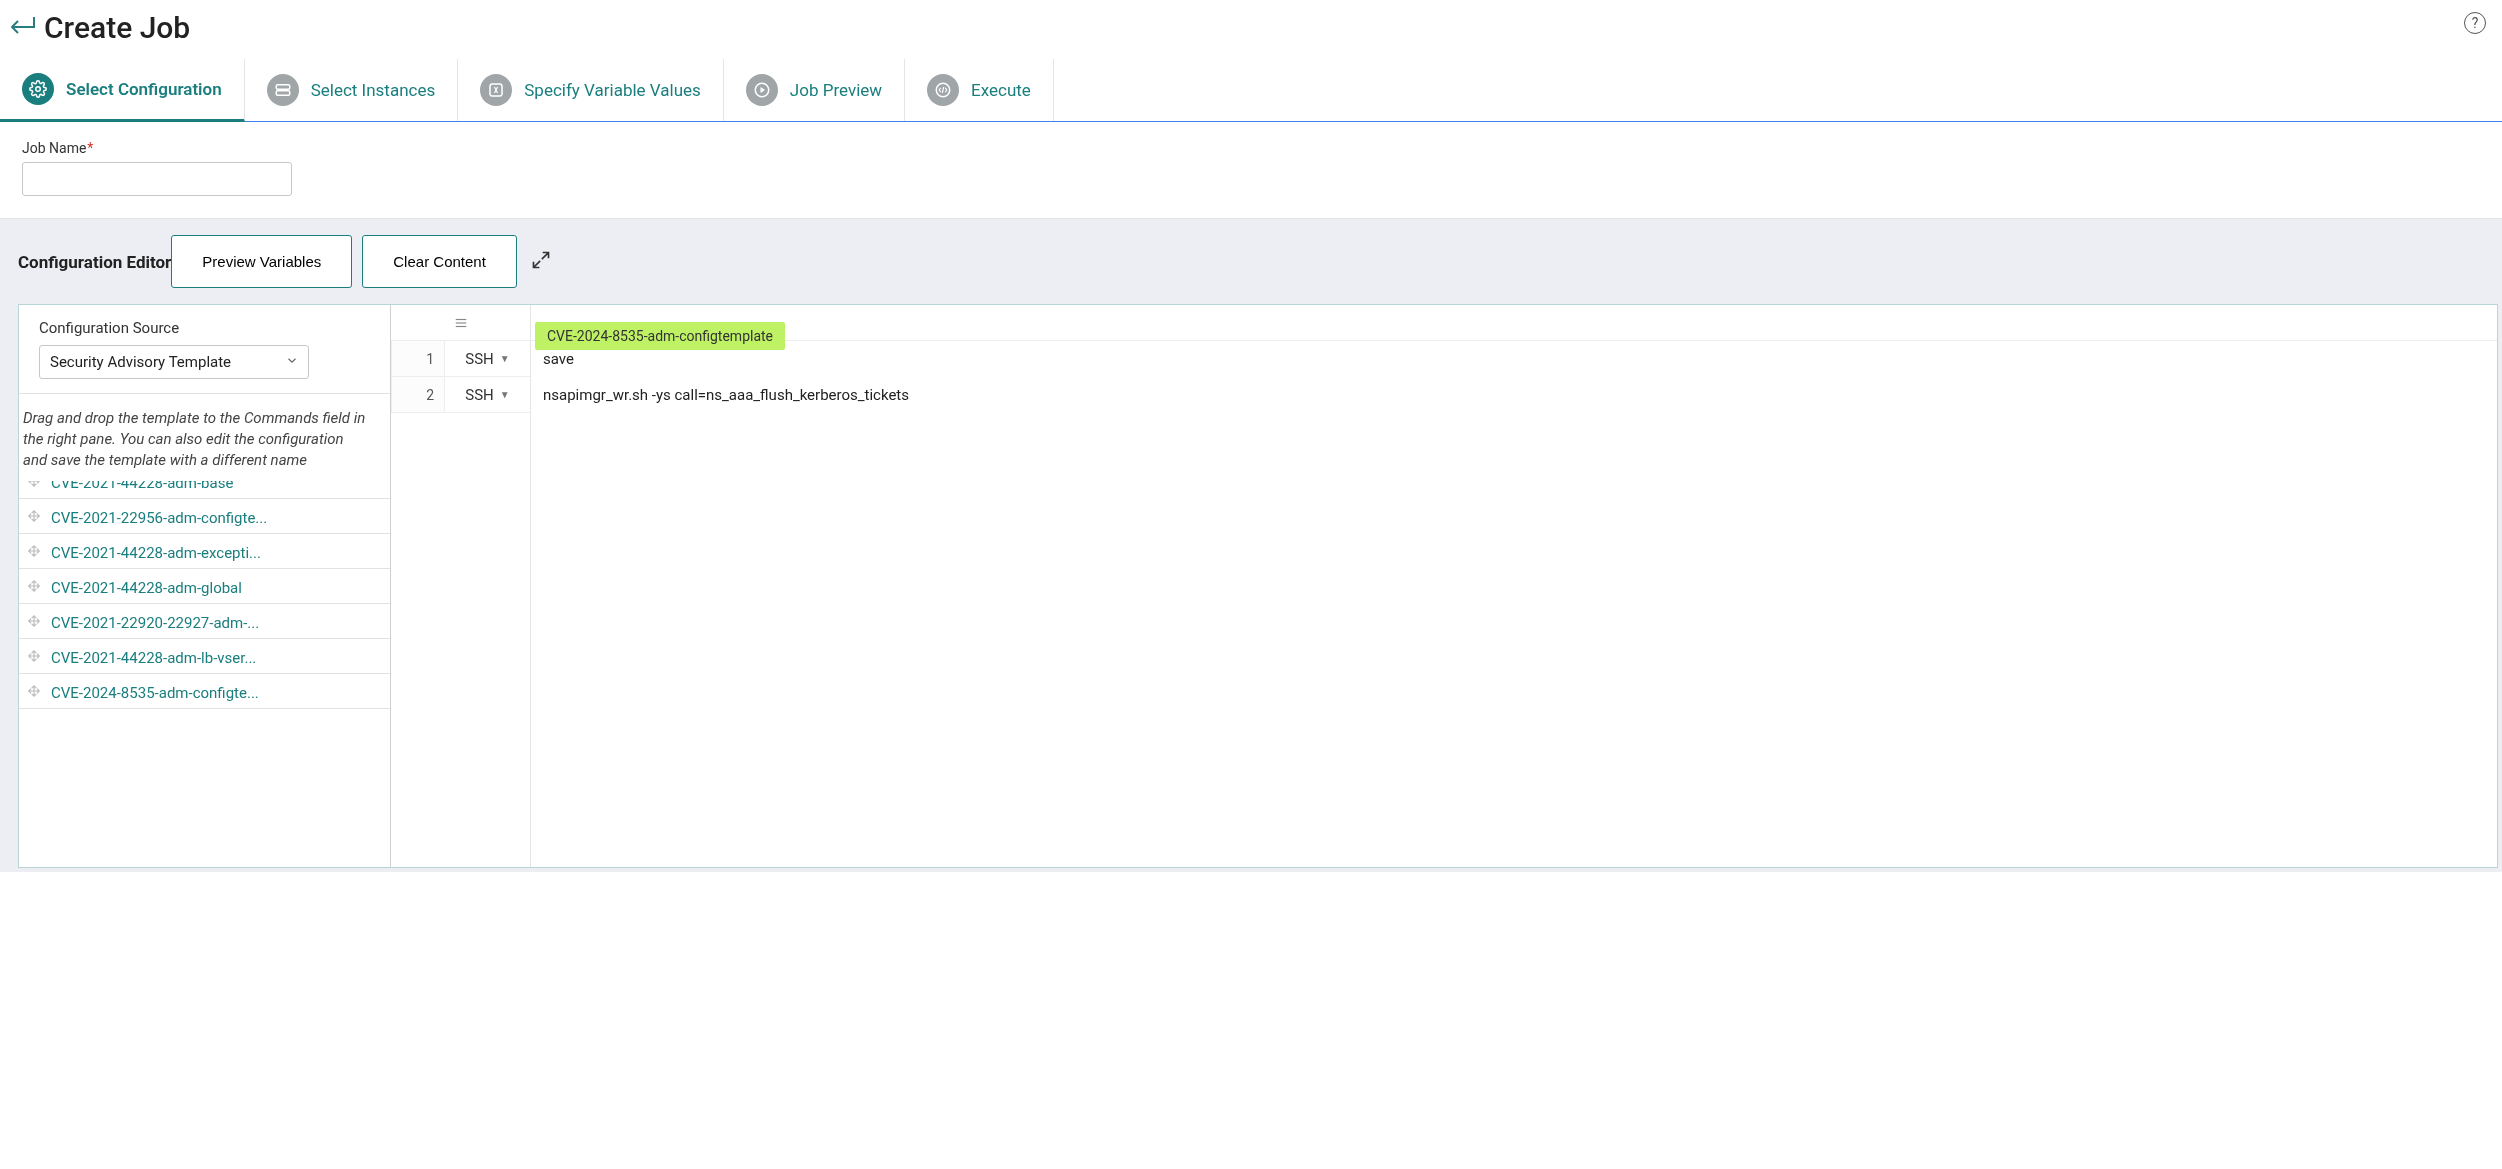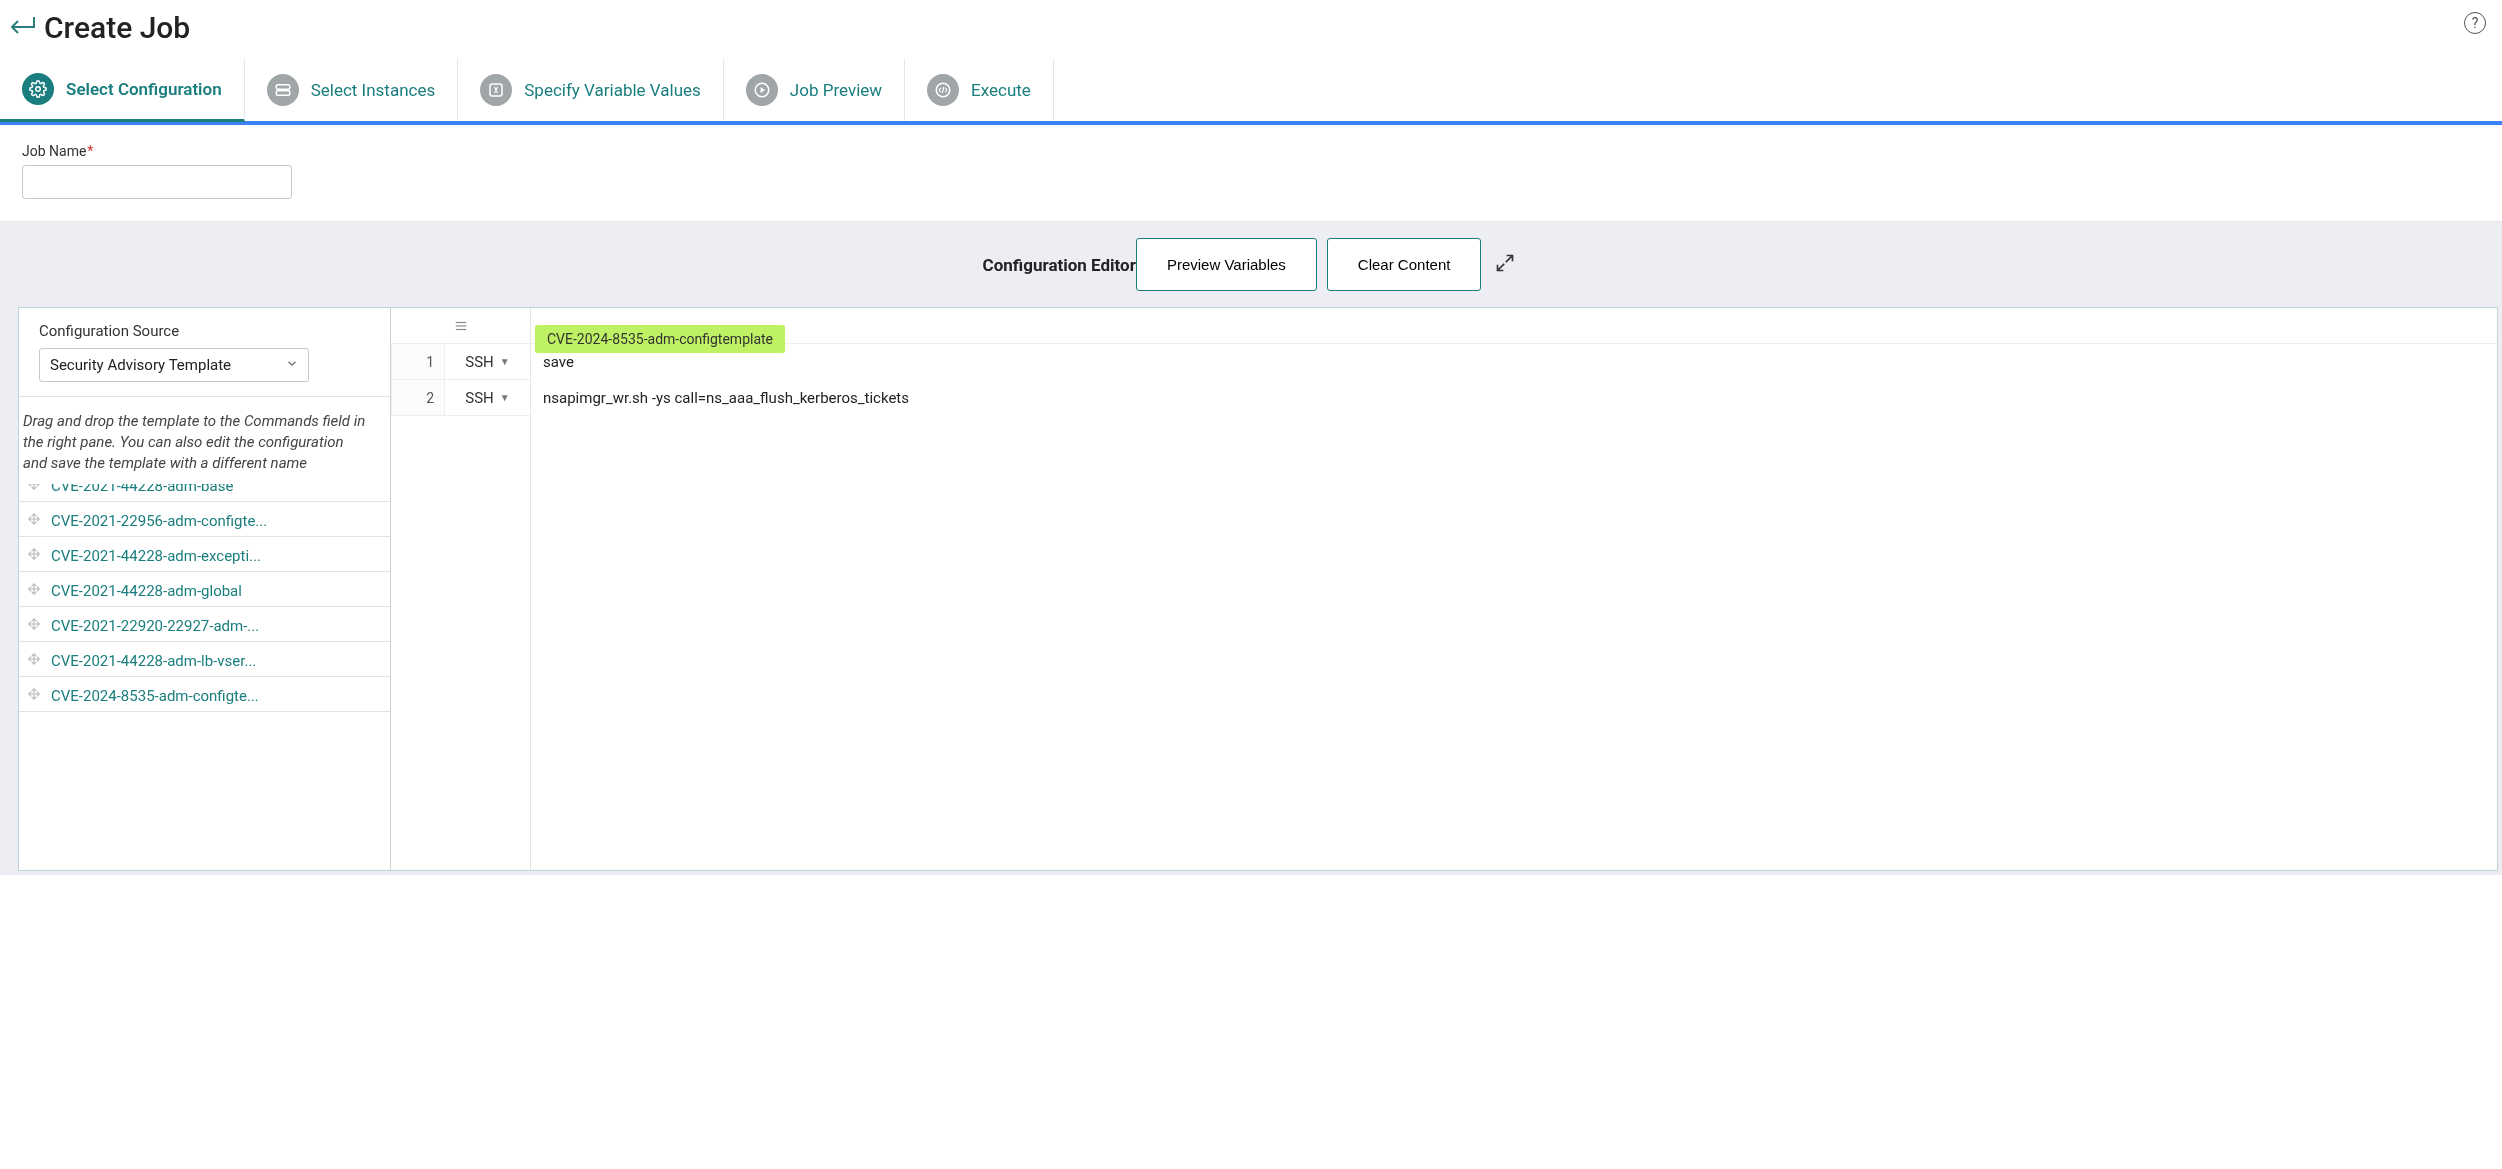--- a/index.html
+++ b/index.html
@@ -41,21 +41,21 @@
     align-items: center;
     justify-content: center;
     font-size: 14px;
     color: #555;
     cursor: pointer;
   }
 
   
   .tabs {
     display: flex;
-    border-bottom: 4px solid #3b82f6;
+    border-bottom: 1px solid #3b82f6;
   }
   .tab {
     display: flex;
     align-items: center;
     gap: 12px;
     padding: 14px 22px;
     border-right: 1px solid #e5e5e5;
     cursor: pointer;
   }
   .tab-icon {
@@ -124,21 +124,21 @@
 
   
   .editor-section {
     background: #eceef3;
     padding: 16px 4px 4px 18px;
     border-top: 1px solid #e5e5e5;
   }
   .editor-header {
     display: flex;
     align-items: center;
-    justify-content: center;
+    justify-content: flex-start;
     padding-right: 14px;
     margin-bottom: 16px;
   }
   .editor-title {
     font-size: 17px;
     font-weight: 700;
     color: #222;
   }
   .editor-actions {
     display: flex;

